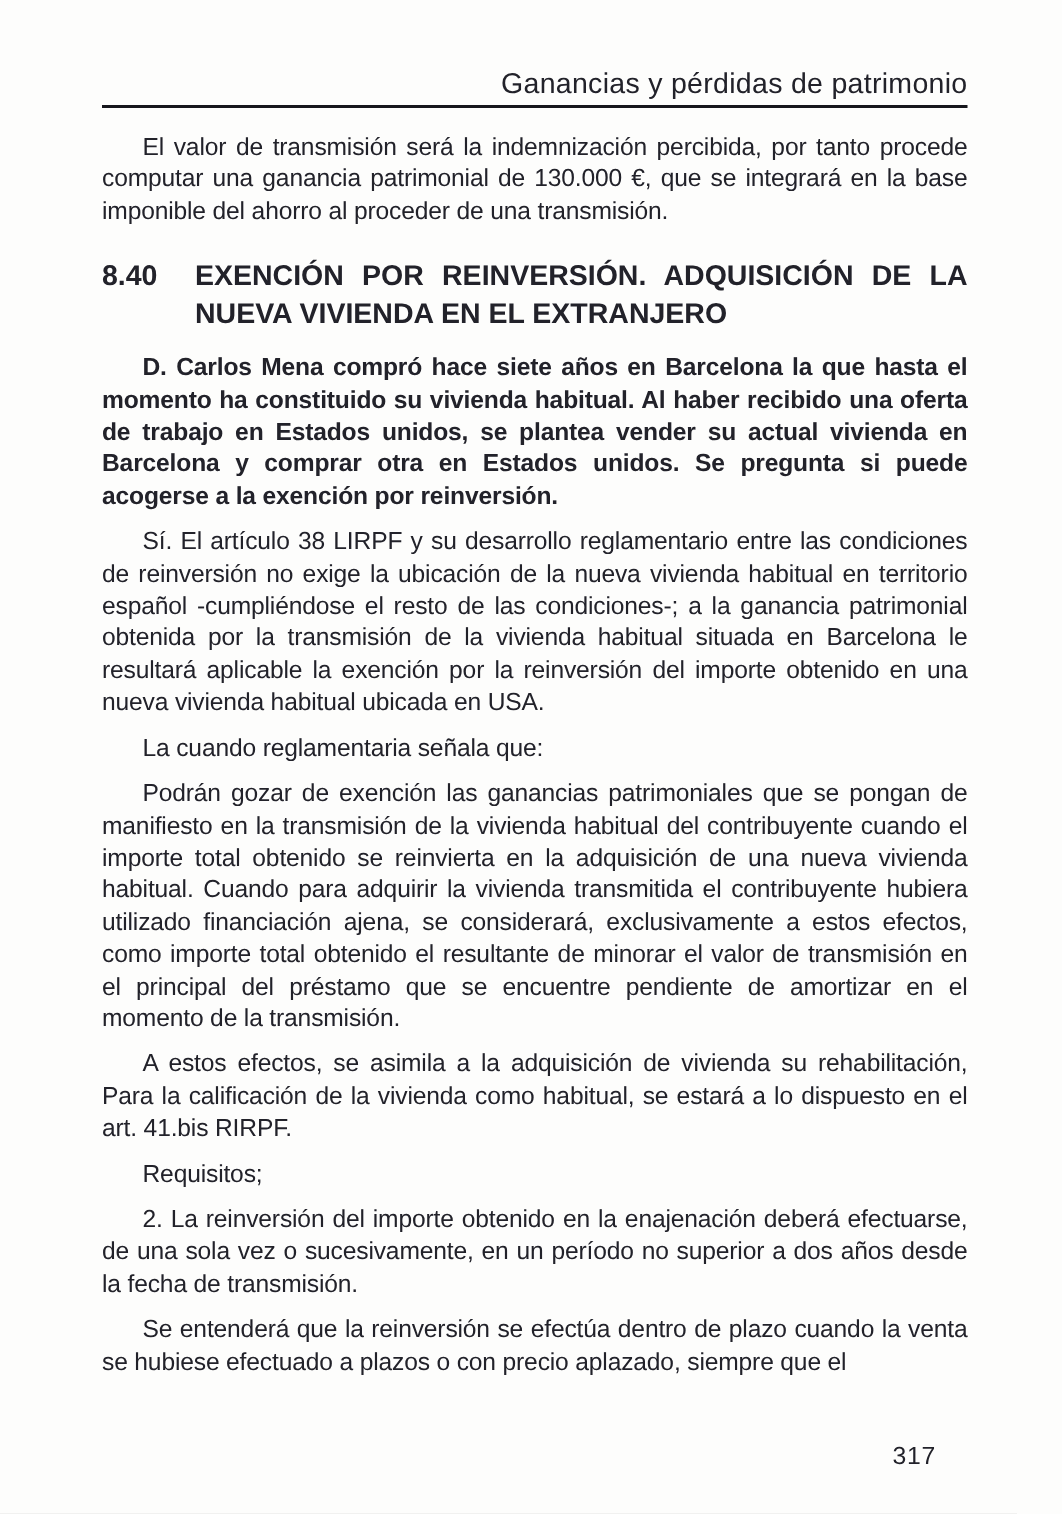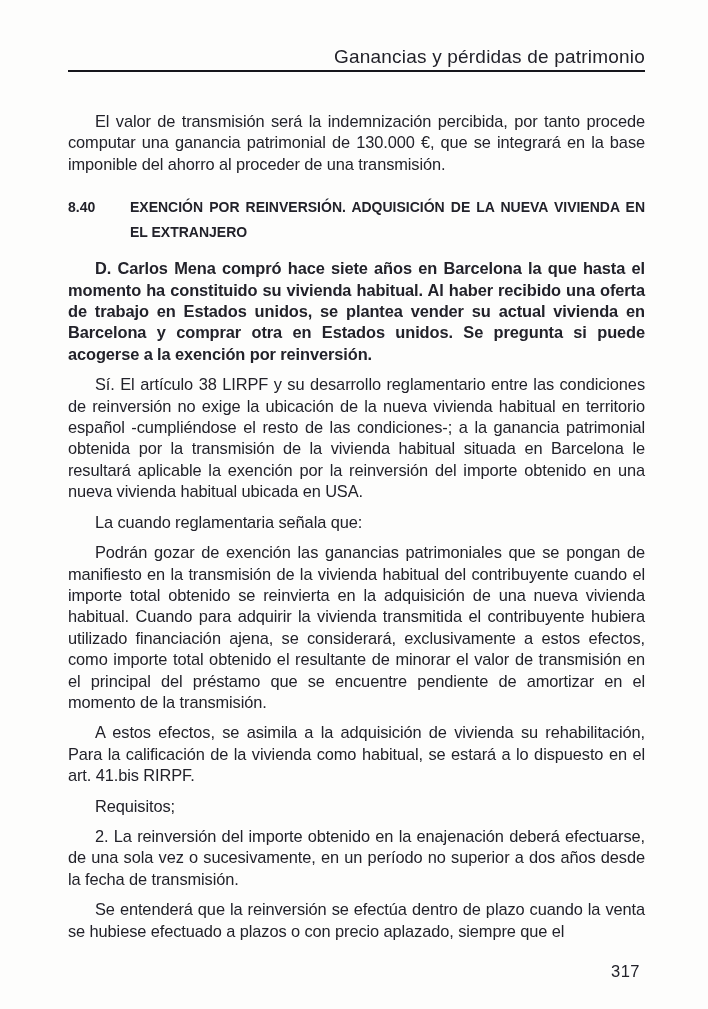--- a/index.html
+++ b/index.html
@@ -42,49 +42,49 @@
   
   .body-par {
     margin: 0 0 9px 0;
     font-size: 16.4px;
     line-height: 21.4px;
     text-align: justify;
     text-indent: 27px;
     letter-spacing: -0.1px;
   }
   .first-par {
-    margin-top: 39px;
+    margin-top: 16px;
   }
   .bold {
     font-weight: bold;
   }
   .extra-gap {
     margin-top: 2px;
   }
   
   .section-heading {
     display: flex;
     margin: 20px 0 13px 0;
     font-weight: bold;
-    font-size: 14px;
+    font-size: 19px;
     line-height: 25px;
     justify-content: flex-end;
   }
   .sec-num {
     flex: none;
     width: 62px;
   }
   .sec-title {
     flex: 1;
     text-align: justify;
   }
   
   .page-number {
     position: absolute;
-    right: 68px;
+    right: 84px;
     bottom: 28px;
     font-size: 16.5px;
     letter-spacing: 0.5px;
   }
 </style>
 </head>
 <body>
 
 <div class="page">
   <div class="content">

